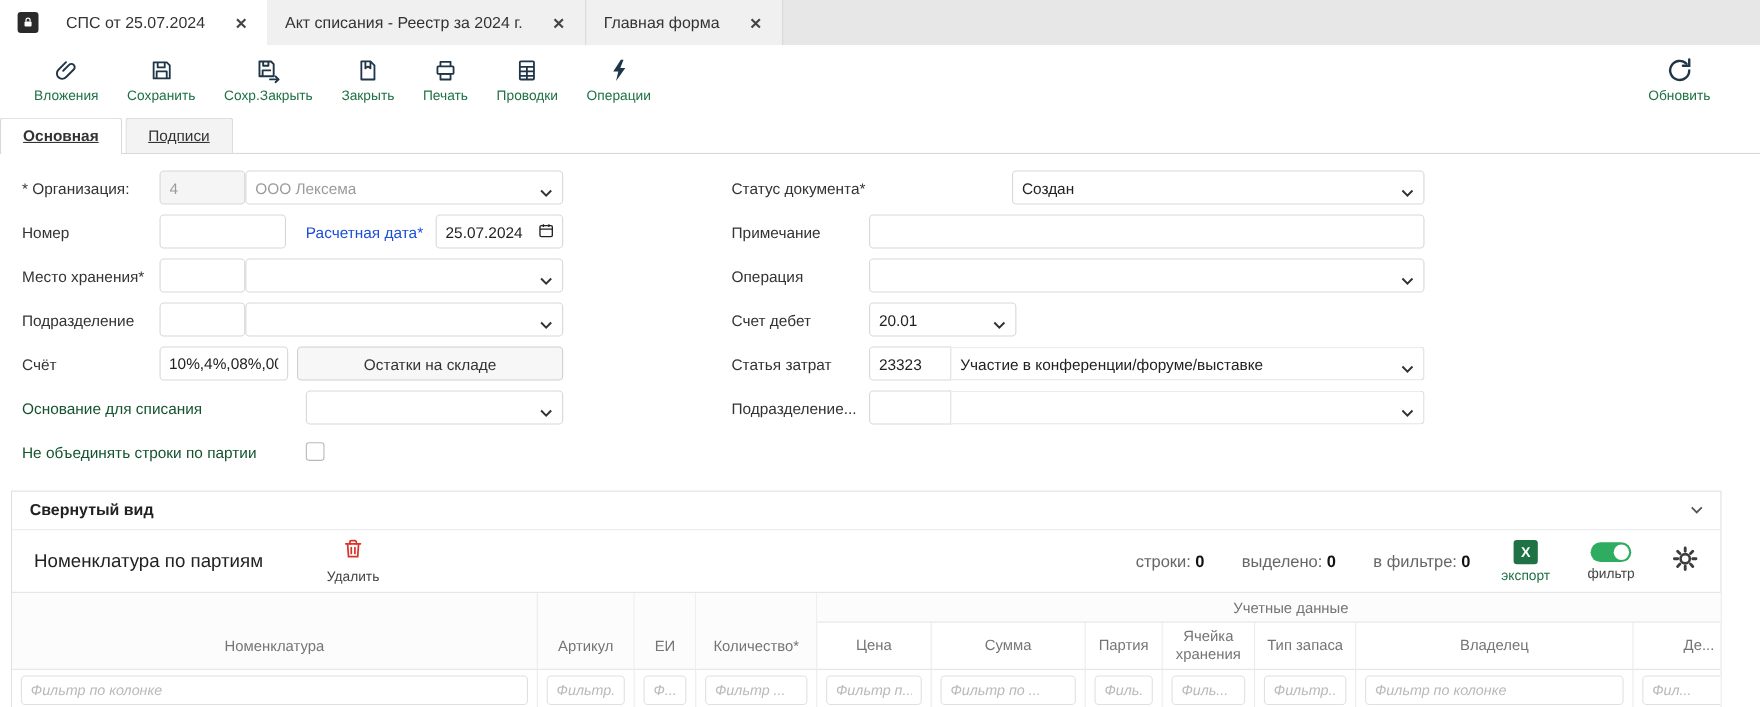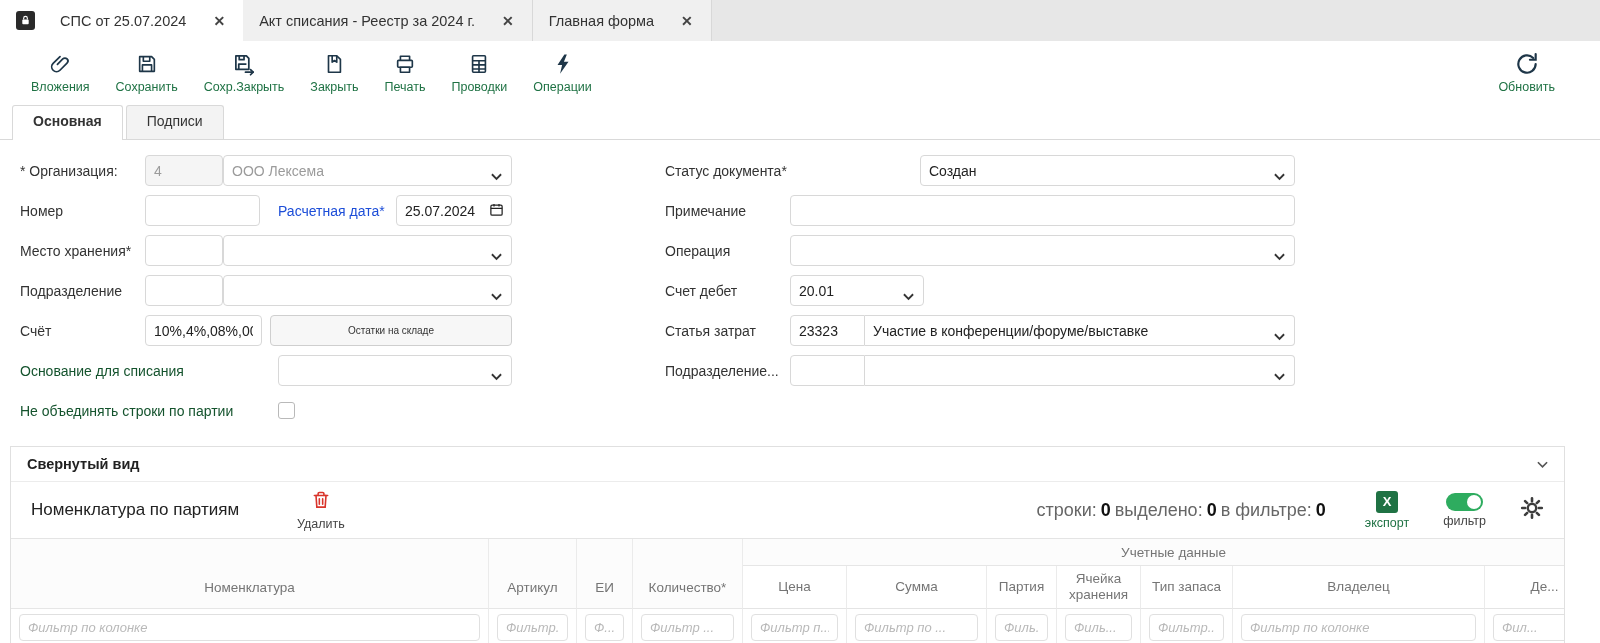--- a/index.html
+++ b/index.html
@@ -17,21 +17,21 @@
 
   
   .toolbar { height:64px; background:#fff; display:flex; align-items:center; padding:0 18px; }
   .tb-btn { display:flex; flex-direction:column; align-items:center; justify-content:center;
     gap:4px; padding:4px 13px; cursor:pointer; }
   .tb-btn .ico { color:#1e3648; height:24px; display:flex; align-items:center; }
   .tb-btn .lbl { font-size:12.5px; color:#1f7244; }
   .tb-spacer { flex:1; }
 
   
-  .ftabs { display:flex; padding-left:12px; border-bottom:1px solid #d9d9d9; height:35px; background:#fff; }
+  .ftabs { display:flex; align-items:flex-end; border-bottom:1px solid #d9d9d9; height:35px; background:#fff;text-decoration:underline; }
   .ftab { padding:7px 20px 8px; font-size:14px; color:#333; background:#f3f3f3;
     border:1px solid #d9d9d9; border-bottom:none; border-radius:3px 3px 0 0; margin-right:3px; cursor:pointer; }
   .ftab.active { background:#fff; font-weight:bold; margin-bottom:-1px; padding-bottom:9px; }
 
   
   .form-body { display:flex; padding:15px 20px 4px; }
   .col-left { width:492px; flex:none; }
   .col-right { width:630px; flex:none; margin-left:153px; }
   .frow { display:flex; align-items:center; margin-bottom:9px; height:31px; }
   .flabel { width:125px; flex:none; font-size:14px; color:#333; }
@@ -40,35 +40,35 @@
   .inp { height:31px; border:1px solid #d8d8d8; border-radius:4px; padding:0 8px;
     font-size:14px; color:#222; font-family:inherit; outline:none; background:#fff; }
   .inp.muted { color:#9b9b9b; background:#f5f5f5; }
   .sel { position:relative; display:flex; align-items:center; height:31px; border:1px solid #d8d8d8;
     border-radius:4px; padding:0 28px 0 8px; background:#fff; cursor:pointer; }
   .sel .val { font-size:14px; color:#222; white-space:nowrap; overflow:hidden; }
   .sel .val.muted { color:#9b9b9b; }
   .sel .chev { position:absolute; right:9px; top:11px; }
   .datebox { display:flex; align-items:center; justify-content:space-between; padding:0 7px 0 8px; }
   .btn { height:31px; padding:0 24px; background:#f7f7f7; border:1px solid #cfcfcf; border-radius:4px;
-    font-size:10px; color:#333; cursor:pointer; font-family:inherit; }
+    font-size:14px; color:#333; cursor:pointer; font-family:inherit; }
   .chk { width:17px; height:17px; border:1px solid #b9b9b9; border-radius:3px; background:#fff; cursor:pointer; }
 
   
   .panel { margin:7px 35px 0 10px; border:1px solid #e0e0e0; background:#fff; }
   .collapse-bar { height:35px; display:flex; align-items:center; justify-content:space-between;
     padding:0 16px; border-bottom:1px solid #ececec; cursor:pointer; }
   .collapse-bar .ttl { font-size:14.5px; font-weight:bold; color:#222; }
 
   .grid-toolbar { height:56px; display:flex; align-items:center; padding:0 14px 0 20px; }
   .grid-title { font-size:17px; color:#222; }
   .act-btn { display:flex; flex-direction:column; align-items:center; gap:3px; cursor:pointer; }
   .act-btn .lbl { font-size:12.5px; color:#444; }
   .act-btn .lbl.green { color:#1f7244; }
-  .stats { display:flex; align-items:center; gap:4px; font-size:18px; color:#666; margin-right:39px; }
+  .stats { display:flex; align-items:center; gap:34px; font-size:15px; color:#666; margin-right:28px; }
   .stats b { color:#111; margin-left:4px; }
   .xls { width:22px; height:22px; background:#1f7244; border-radius:3px; color:#fff;
     display:flex; align-items:center; justify-content:center; font-weight:bold; font-size:13px; }
   .toggle { width:37px; height:18px; border-radius:9px; background:#2eac5f; position:relative; }
   .toggle .knob { position:absolute; top:2px; right:2px; width:14px; height:14px; border-radius:50%; background:#fff; }
 
   
   .table-wrap { overflow:hidden; border-top:1px solid #e4e4e4; }
   table { border-collapse:separate; border-spacing:0; table-layout:fixed; width:1594px; background:#fff; }
   th, td { border-right:1px solid #ebebeb; }

